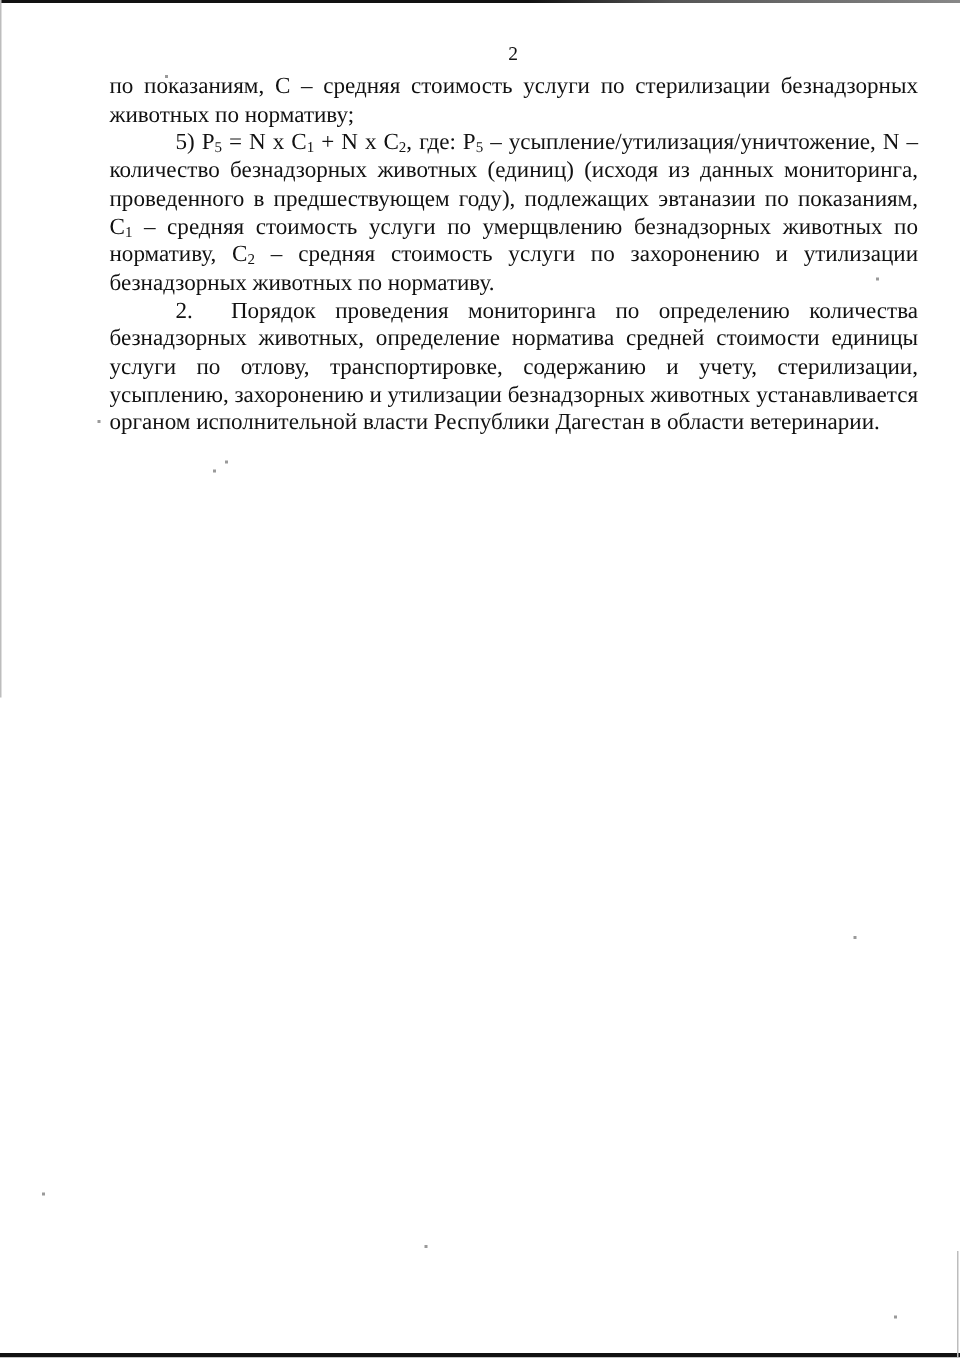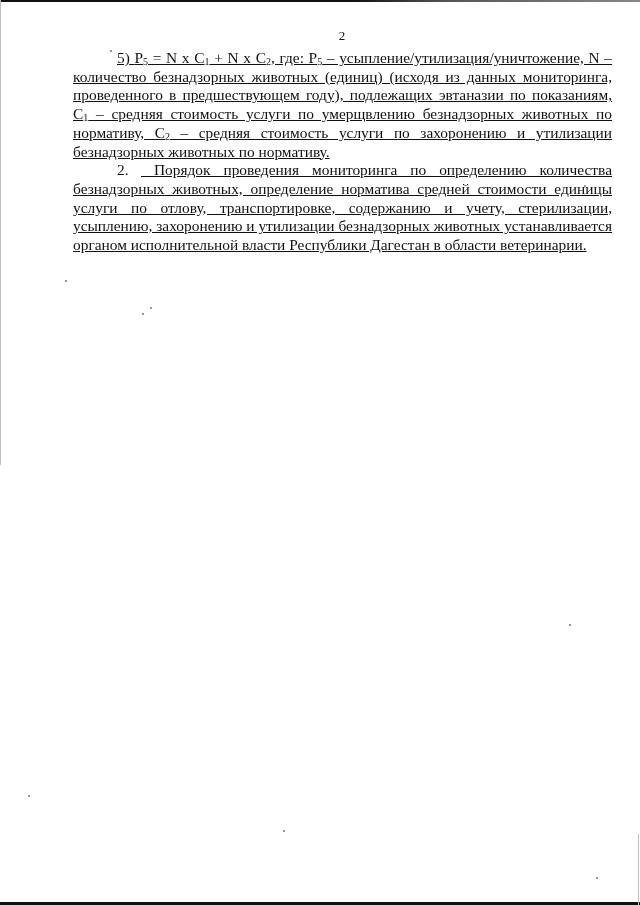--- a/index.html
+++ b/index.html
@@ -50,21 +50,20 @@
       width: 539px;
       font-size: 15.4px;
       line-height: 18.7px;
       text-align: justify;
     }
     .body-text p {
       margin: 0;
     }
     .indent {
       text-indent: 44px;
-      text-decoration: underline;
     }
     .item-num {
       display: inline-block;
       width: 24px;
       text-indent: 0;
     }
     sub {
       font-size: 10px;
       vertical-align: -2px;
       line-height: 0;
@@ -84,20 +83,23 @@
 <div class="speck" style="left:584px;top:185px;"></div>
 <div class="speck" style="left:569px;top:624px;"></div>
 <div class="speck" style="left:28px;top:795px;"></div>
 <div class="speck" style="left:283px;top:830px;"></div>
 <div class="speck" style="left:596px;top:877px;"></div>
 <div class="speck" style="left:65px;top:280px;"></div>
 
 <div class="page-number">2</div>
 
 <div class="body-text">
+  <p>
+    <span>по показаниям, С – средняя стоимость услуги по стерилизации безнадзорных животных по нормативу;</span>
+  </p>
 
   <p class="indent">
     <span>5)</span>
     <span><span>P</span><sub>5</sub><span> = N x C</span><sub>1</sub><span> + N x C</span><sub>2</sub><span>, где: P</span><sub>5</sub></span><span> – усыпление/утилизация/уничтожение, N – количество безнадзорных животных (единиц) (исходя из данных мониторинга, проведенного в предшествующем году), подлежащих эвтаназии по показаниям, C</span><sub>1</sub><span> – средняя стоимость услуги по умерщвлению безнадзорных животных по нормативу, C</span><sub>2</sub><span> – средняя стоимость услуги по захоронению и утилизации безнадзорных животных по нормативу.</span>
   </p>
 
   <p class="indent">
     <span class="item-num">2.</span>
     <span>Порядок проведения мониторинга по определению количества безнадзорных животных, определение норматива средней стоимости единицы услуги по отлову, транспортировке, содержанию и учету, стерилизации, усыплению, захоронению и утилизации безнадзорных животных устанавливается органом исполнительной власти Республики Дагестан в области ветеринарии.</span>
   </p>

